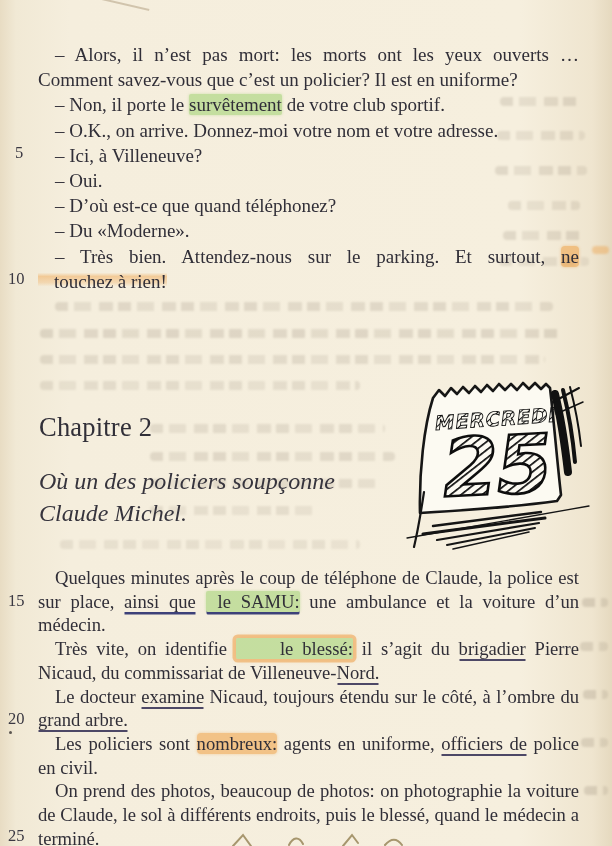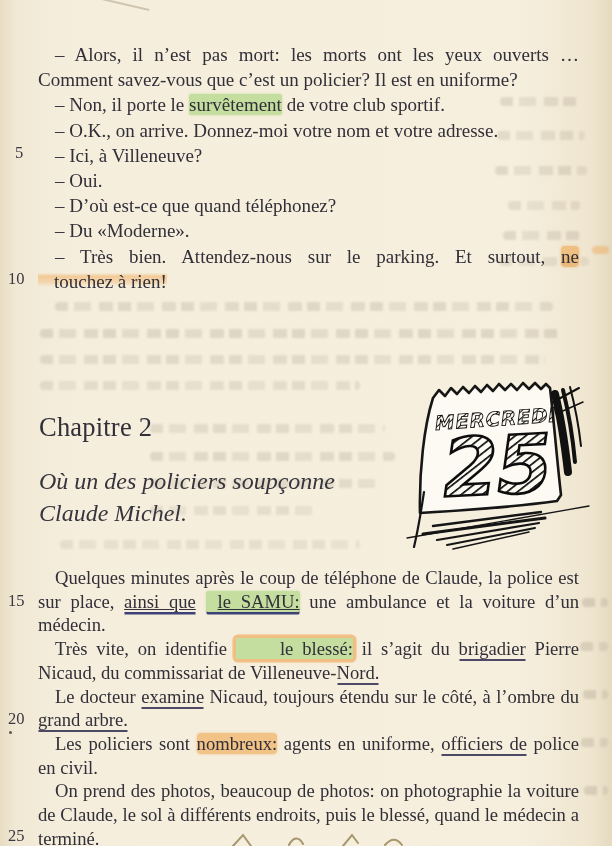--- a/index.html
+++ b/index.html
@@ -15,21 +15,21 @@
   .ind{padding-left:17px;}
   .jlast{text-align-last:justify;}
   .mnum{position:absolute;font-size:16.5px;color:#3a3842;}
   .heading{position:absolute;left:39px;top:412px;font-size:26.5px;letter-spacing:.2px;}
   .subtitle{position:absolute;left:39px;top:466px;font-size:24px;font-style:italic;line-height:31.5px;color:#36343d;}
   .bodytext{position:absolute;left:38px;top:566px;width:541px;font-size:18.6px;line-height:23.7px;}
   .bpara{margin:0;text-align:justify;text-indent:17px;}
   .hl-g{background:rgba(148,205,98,.5);border-radius:2px;box-shadow:0 0 3px rgba(148,205,98,.4);}
   .hl-o{background:rgba(238,158,64,.55);border-radius:4px;box-shadow:0 0 3px rgba(238,158,64,.45);}
   .hl-streak{background:linear-gradient(180deg,rgba(240,168,84,0) 8%,rgba(240,168,84,.5) 26%,rgba(240,168,84,.3) 55%,rgba(240,168,84,0) 74%);padding-left:16px;}
-  .pen-b{box-shadow:0 3px 0 -0.5px #3d4179;text-decoration:underline;}
+  .pen-b{box-shadow:0 3px 0 -0.5px #3d4179;}
   .pen-d{box-shadow:0 2.5px 0 -0.5px #4d4866;}
   .hl-g.pen-b{box-shadow:0 3px 0 -0.5px #3d4179,0 0 3px rgba(148,205,98,.4);padding-left:12px;}
   .hl-g.ring-o{box-shadow:0 0 0 3.5px rgba(238,152,58,.5),0 0 6px rgba(238,152,58,.3);padding-left:44px;}
   .bleed{position:absolute;height:9px;border-radius:4px;filter:blur(1.2px);opacity:.2;
     background:repeating-linear-gradient(90deg,rgba(122,108,90,.85) 0 13px,transparent 13px 19px,rgba(122,108,90,.65) 19px 36px,transparent 36px 44px,rgba(122,108,90,.78) 44px 58px,transparent 58px 63px);}
   .smudge-o{position:absolute;left:592px;top:246px;width:17px;height:8px;border-radius:4px;background:rgba(238,158,64,.4);filter:blur(1px);}
   .ink-dot{position:absolute;left:9px;top:731px;width:3px;height:3px;border-radius:50%;background:#5b5550;}
   .calendar{position:absolute;left:393px;top:380px;}
   .scribble{position:absolute;left:225px;top:833px;}
 </style>

